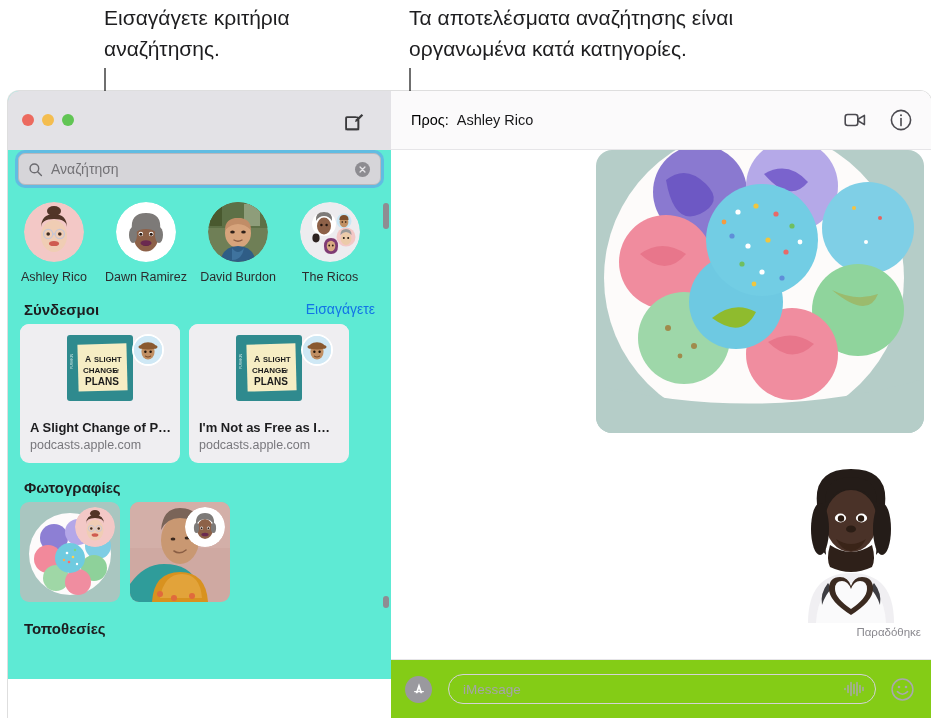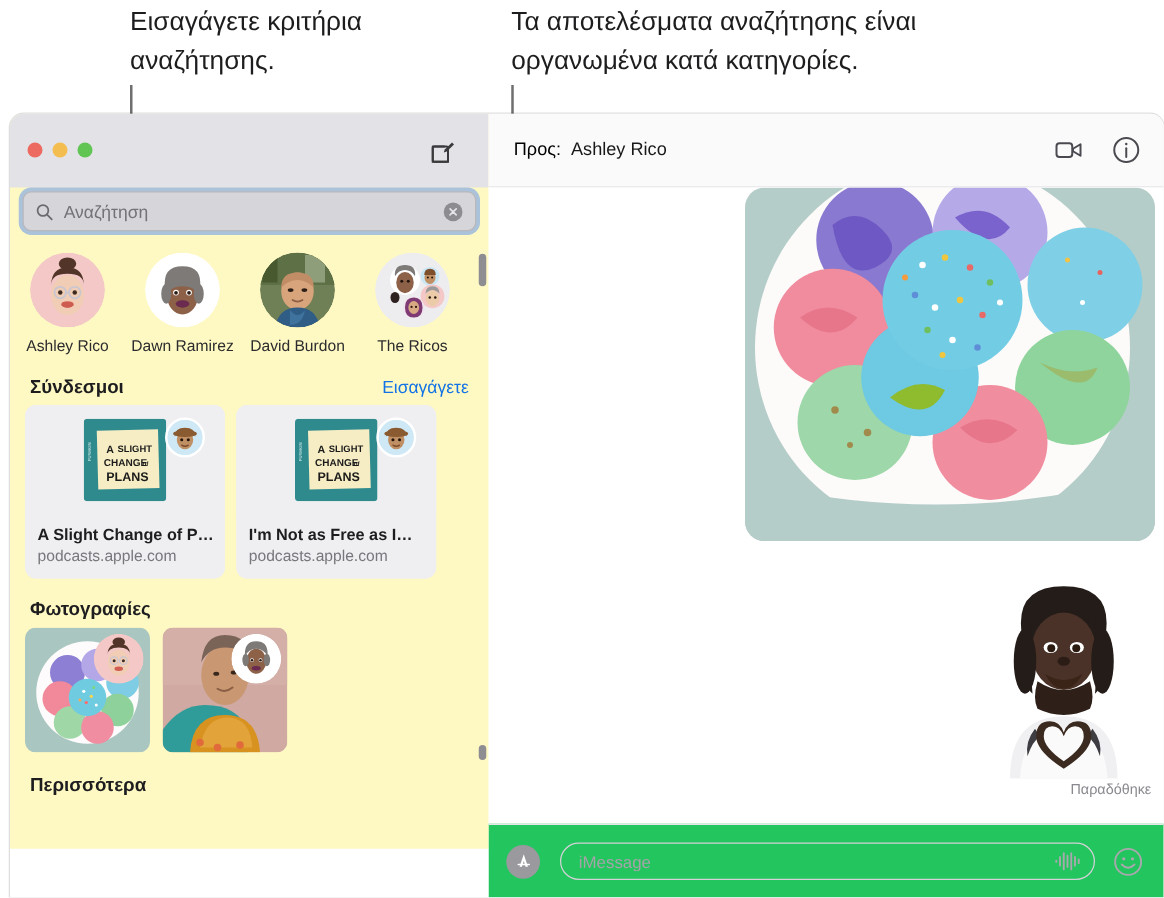--- a/index.html
+++ b/index.html
@@ -36,21 +36,21 @@
     background: #ffffff;
     border-radius: 11px 11px 0 0;
     overflow: hidden;
     box-shadow: 0 0 0 1px rgba(0,0,0,0.13);
   }
 
   
   #sidebar {
     position: absolute; left: 0; top: 0;
     width: 383px; height: 588px;
-    background: #fef9c3;
+    background: #5eead4;
     overflow: hidden;
   }
   #sidebar-toolbar {
     position: relative;
     height: 59px;
     background: #e3e2e6;
   }
   .traffic-lights {
     position: absolute; left: 14px; top: 23px;
     display: flex; gap: 8px;
@@ -214,21 +214,21 @@
     overflow: hidden;
   }
   #delivered {
     position: absolute; right: 10px; top: 476px;
     font-size: 11.5px; color: #8a898f;
   }
 
   #conv-footer {
     position: absolute; left: 0; bottom: 0;
     width: 540px; height: 59px;
-    background: #22c55e;
+    background: #84cc16;
     border-top: 1px solid #e6e5e8;
     display: flex; align-items: center;
     padding: 0 16px 0 14px;
   }
   #appstore-btn {
     width: 27px; height: 27px; border-radius: 50%;
     background: #9a999e;
     display: flex; align-items: center; justify-content: center;
     cursor: pointer; flex: none;
   }
@@ -558,21 +558,21 @@
                 <circle cx="23.4" cy="21" r="1.5" fill="#fff"></circle>
                 <circle cx="16.6" cy="21.2" r="1" fill="#2b1a12"></circle>
                 <circle cx="23.4" cy="21.2" r="1" fill="#2b1a12"></circle>
                 <ellipse cx="20" cy="27.5" rx="3.6" ry="1.8" fill="#6b2a50"></ellipse>
               </svg>
             </div>
           </div>
 
         </div>
 
-        <div class="subsection-title">Περισσότερα</div>
+        <div class="subsection-title">Τοποθεσίες</div>
 
       </div>
 
       <div id="sb-scrollbar"></div>
       <div id="sb-scrollbar2"></div>
     </div>
 
     <div id="conversation">
 
       <div id="conv-header">

